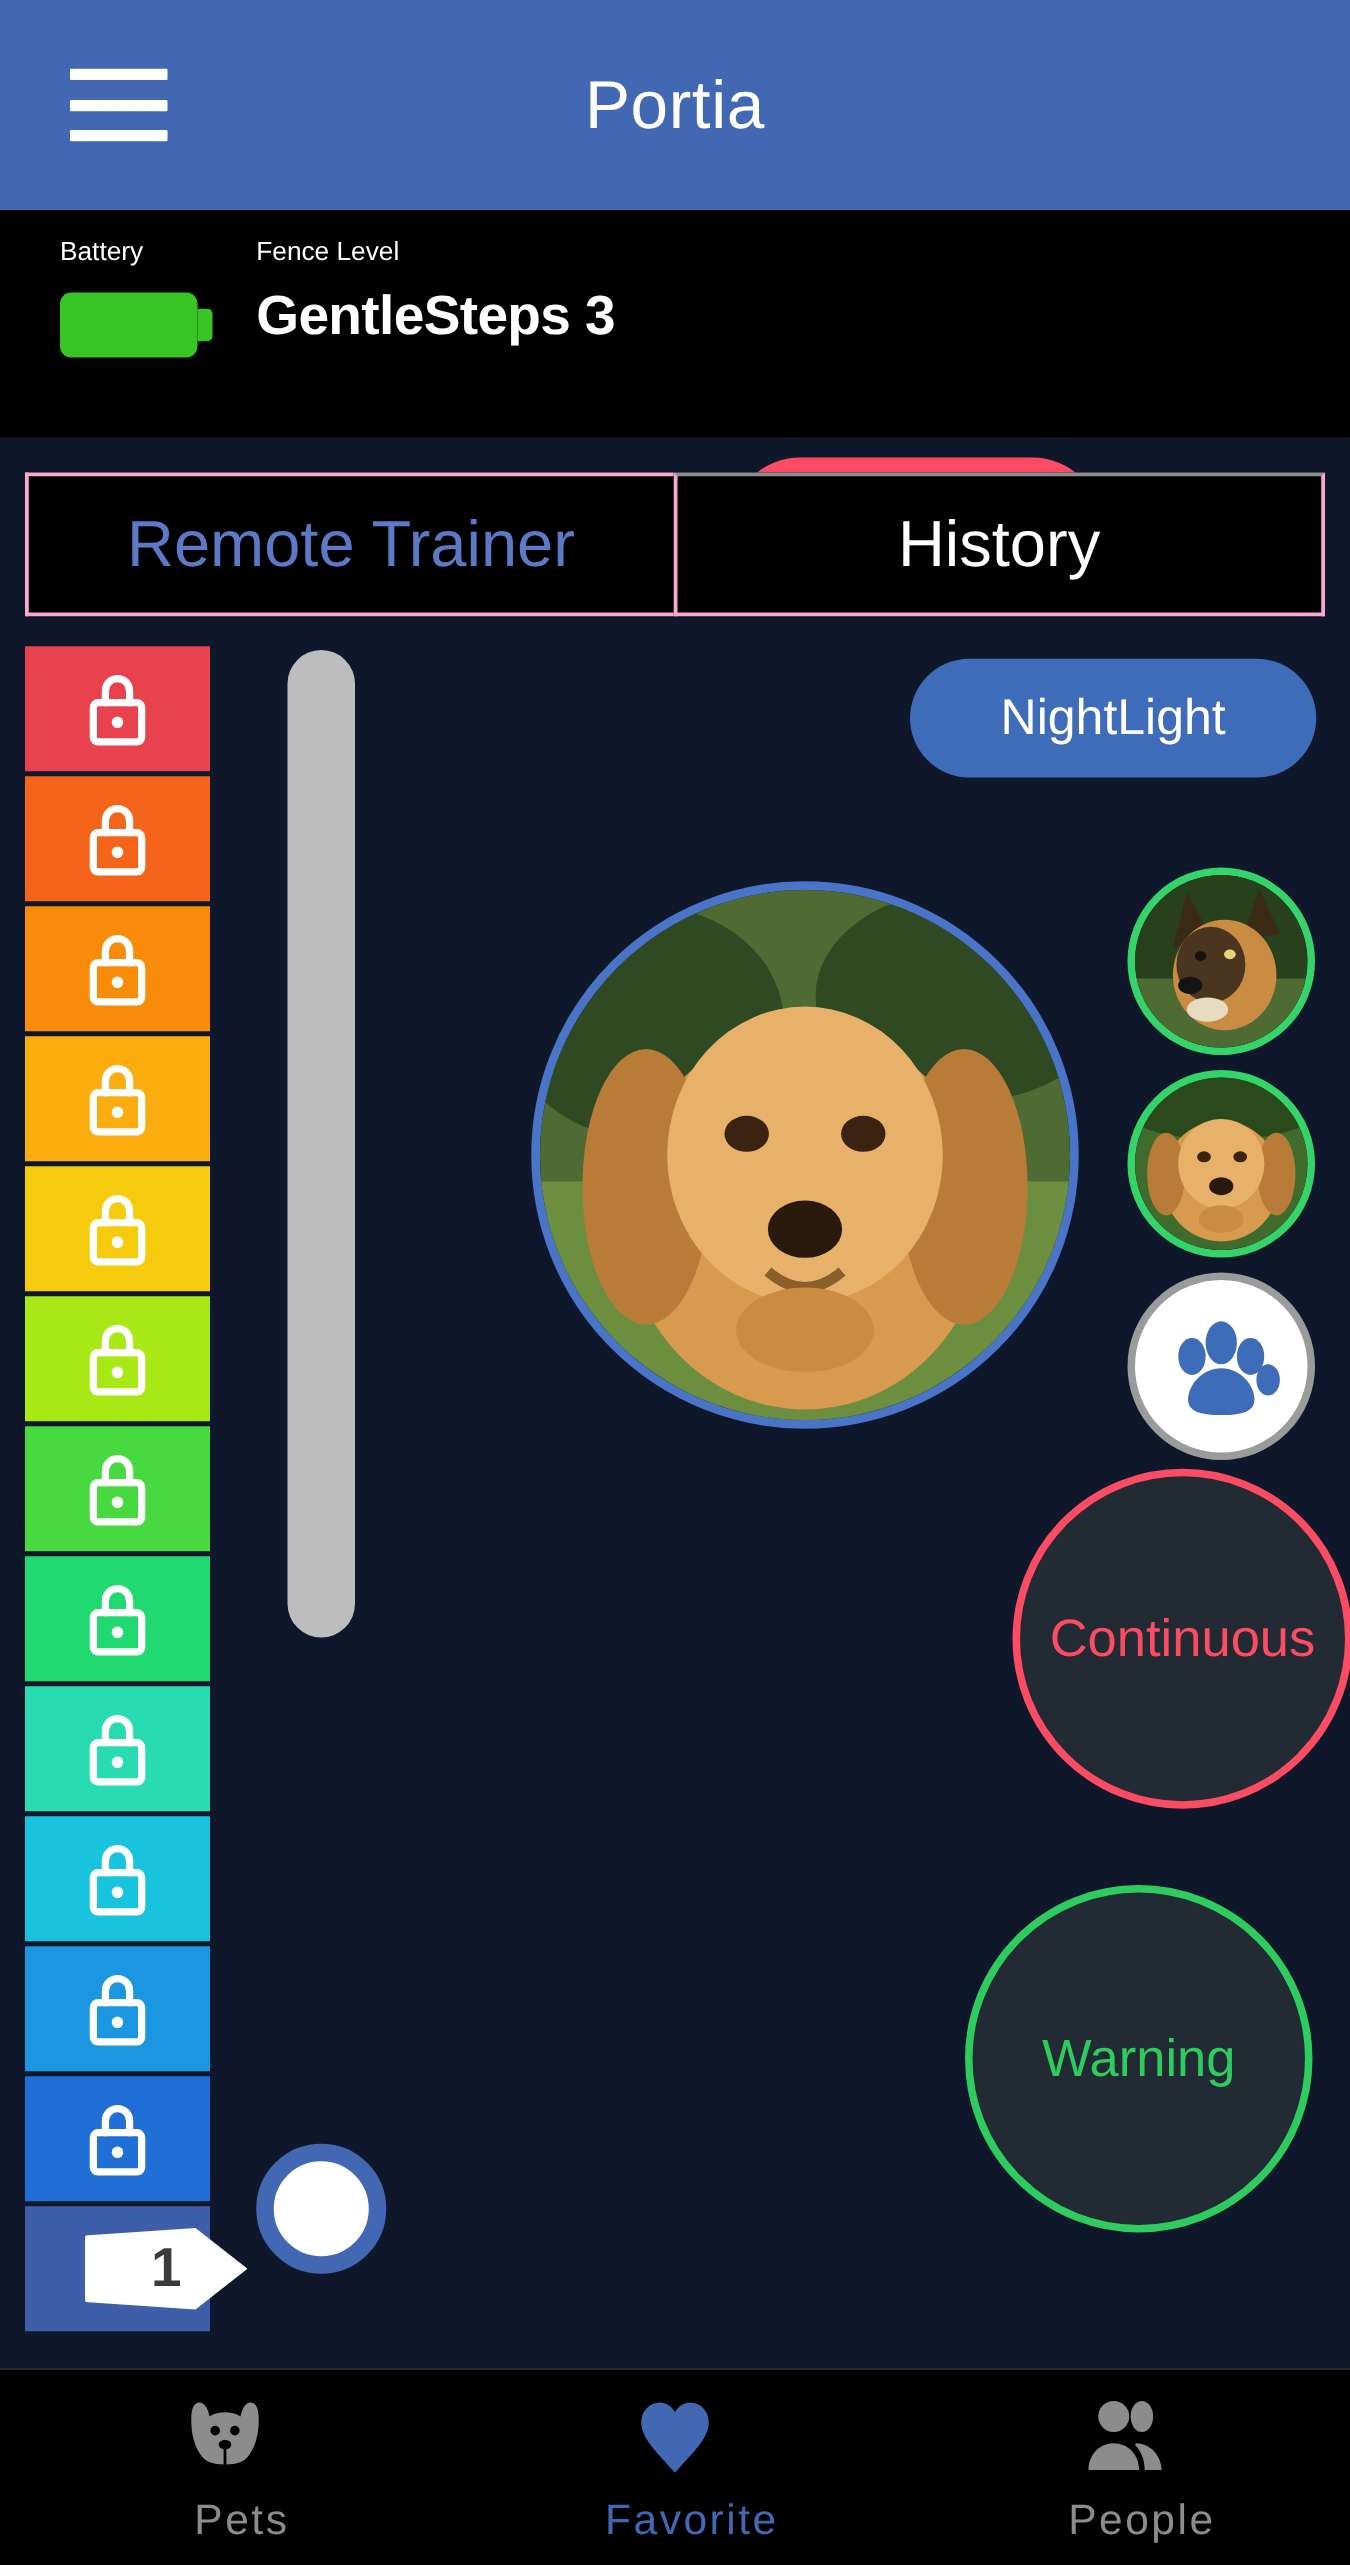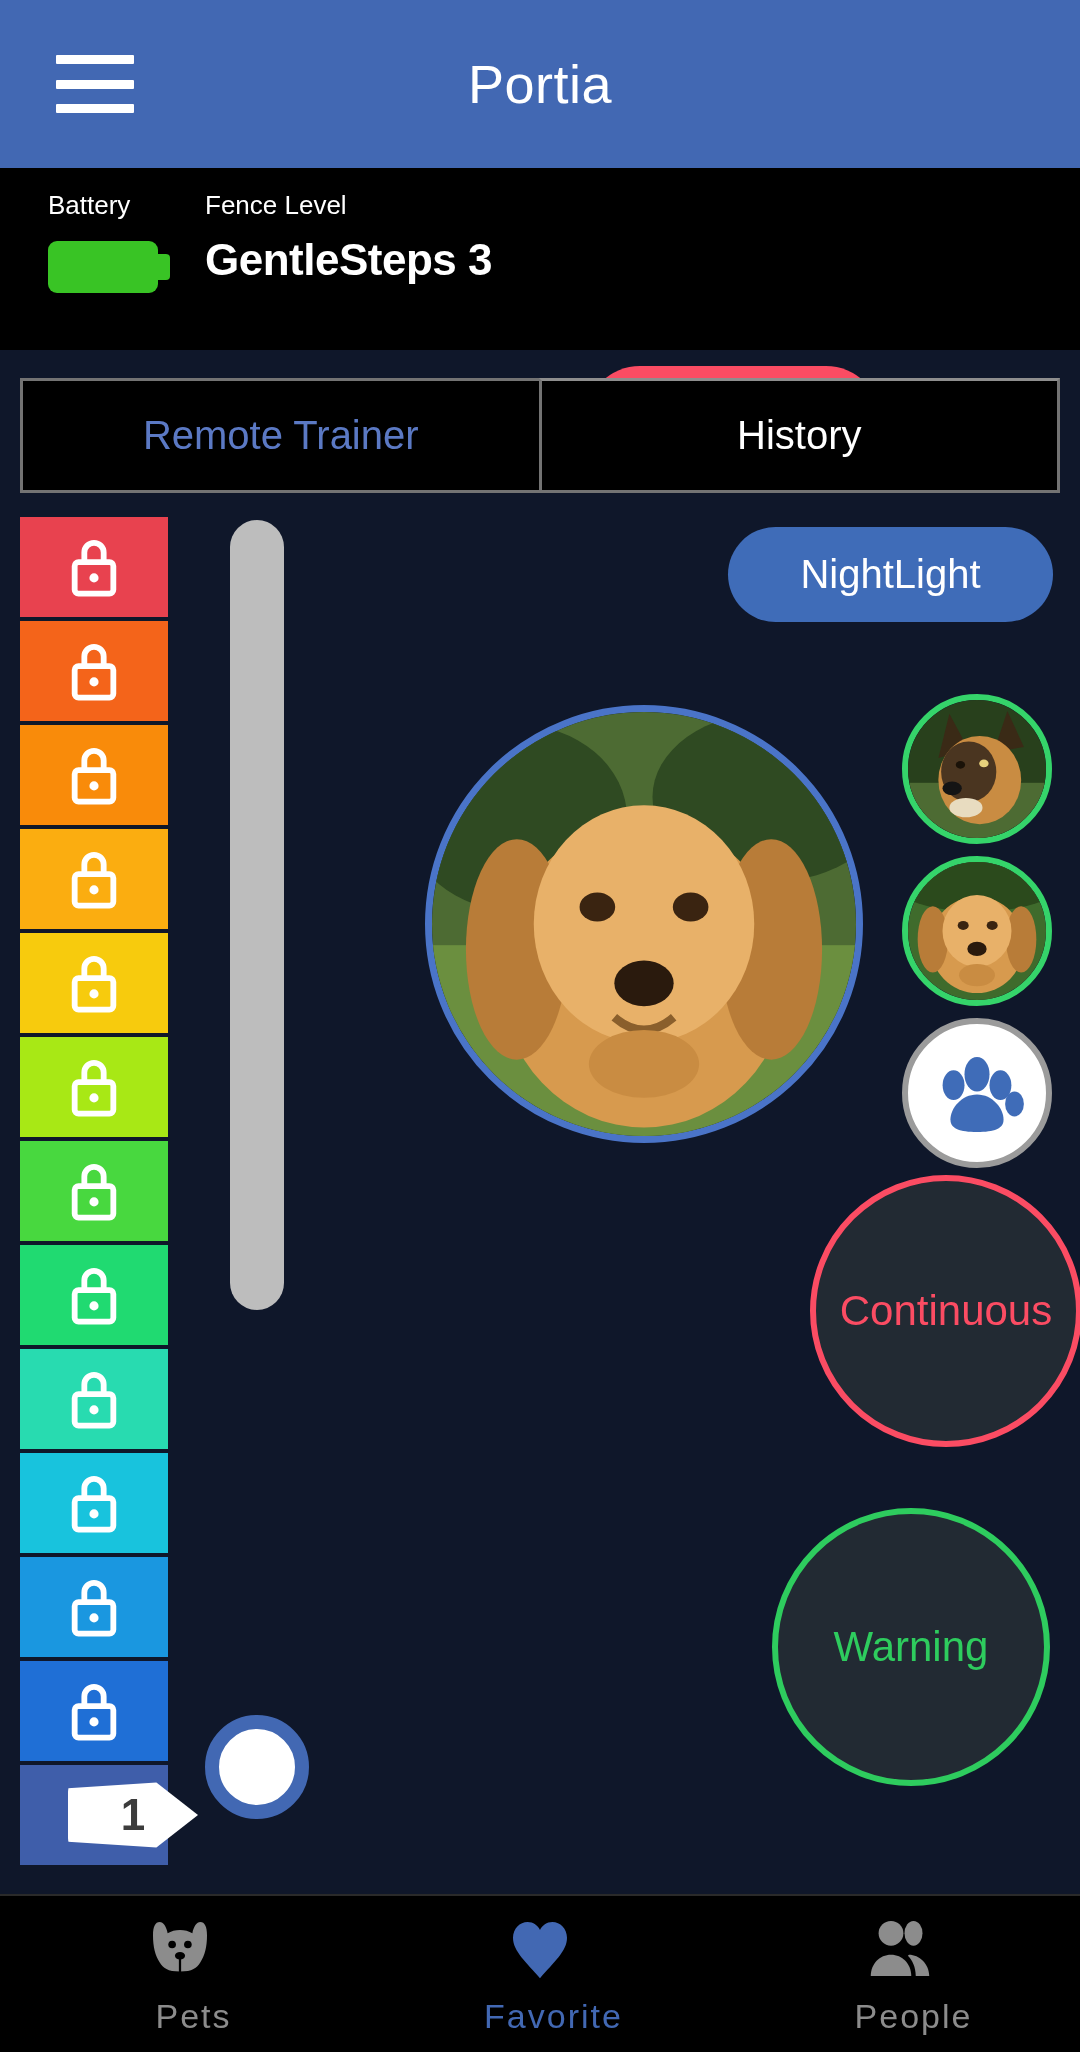--- a/index.html
+++ b/index.html
@@ -23,21 +23,21 @@
   }
   .hamburger span { display:block; height:9px; background:#fff; border-radius:1px; width:100%; }
   .appbar-title {
     width:100%; text-align:center; color:#fff;
     font-size:54px; font-weight:400; letter-spacing:.5px;
   }
 
   
   .statusrow { position:absolute; left:0; top:168px; width:1080px; height:182px; background:#000; }
   .battery-block { position:absolute; left:48px; top:22px; }
-  .status-label { color:#fff; font-size:26px; font-weight:400; }
+  .status-label { color:#fff; font-size:21px; font-weight:400; }
   .battery-icon {
     position:relative; margin-top:20px; width:110px; height:52px;
     background:#39c425; border-radius:9px;
   }
   .battery-icon:after {
     content:""; position:absolute; right:-12px; top:13px;
     width:12px; height:26px; background:#39c425; border-radius:0 4px 4px 0;
   }
   .fence-block { position:absolute; left:205px; top:22px; }
   .fence-value { margin-top:14px; color:#fff; font-size:44px; font-weight:bold; letter-spacing:-.5px; }
@@ -49,21 +49,21 @@
   }
   .gear-btn {
     position:absolute; left:925px; top:222px; width:80px; height:80px;
     background:none; border:none; cursor:pointer; padding:0;
   }
 
   
   .tabs { position:absolute; left:20px; top:378px; width:1040px; height:115px; display:flex; }
   .tab {
     flex:1; display:flex; align-items:center; justify-content:center;
-    background:#000; border:3px solid #737373; font-size:40px; cursor:pointer;
+    background:#000; border:3px solid #f9a8d4; font-size:52px; cursor:pointer;
   }
   .tab.active { color:#5b79c4; border-right:none; }
   .tab.inactive { color:#fff; border-top-color:#8e8e8e; }
 
   
   .lock-col { position:absolute; left:20px; top:517px; width:148px; }
   .lock-tile {
     position:relative; width:148px; height:100px; margin-bottom:4px;
     display:flex; align-items:center; justify-content:center;
   }

